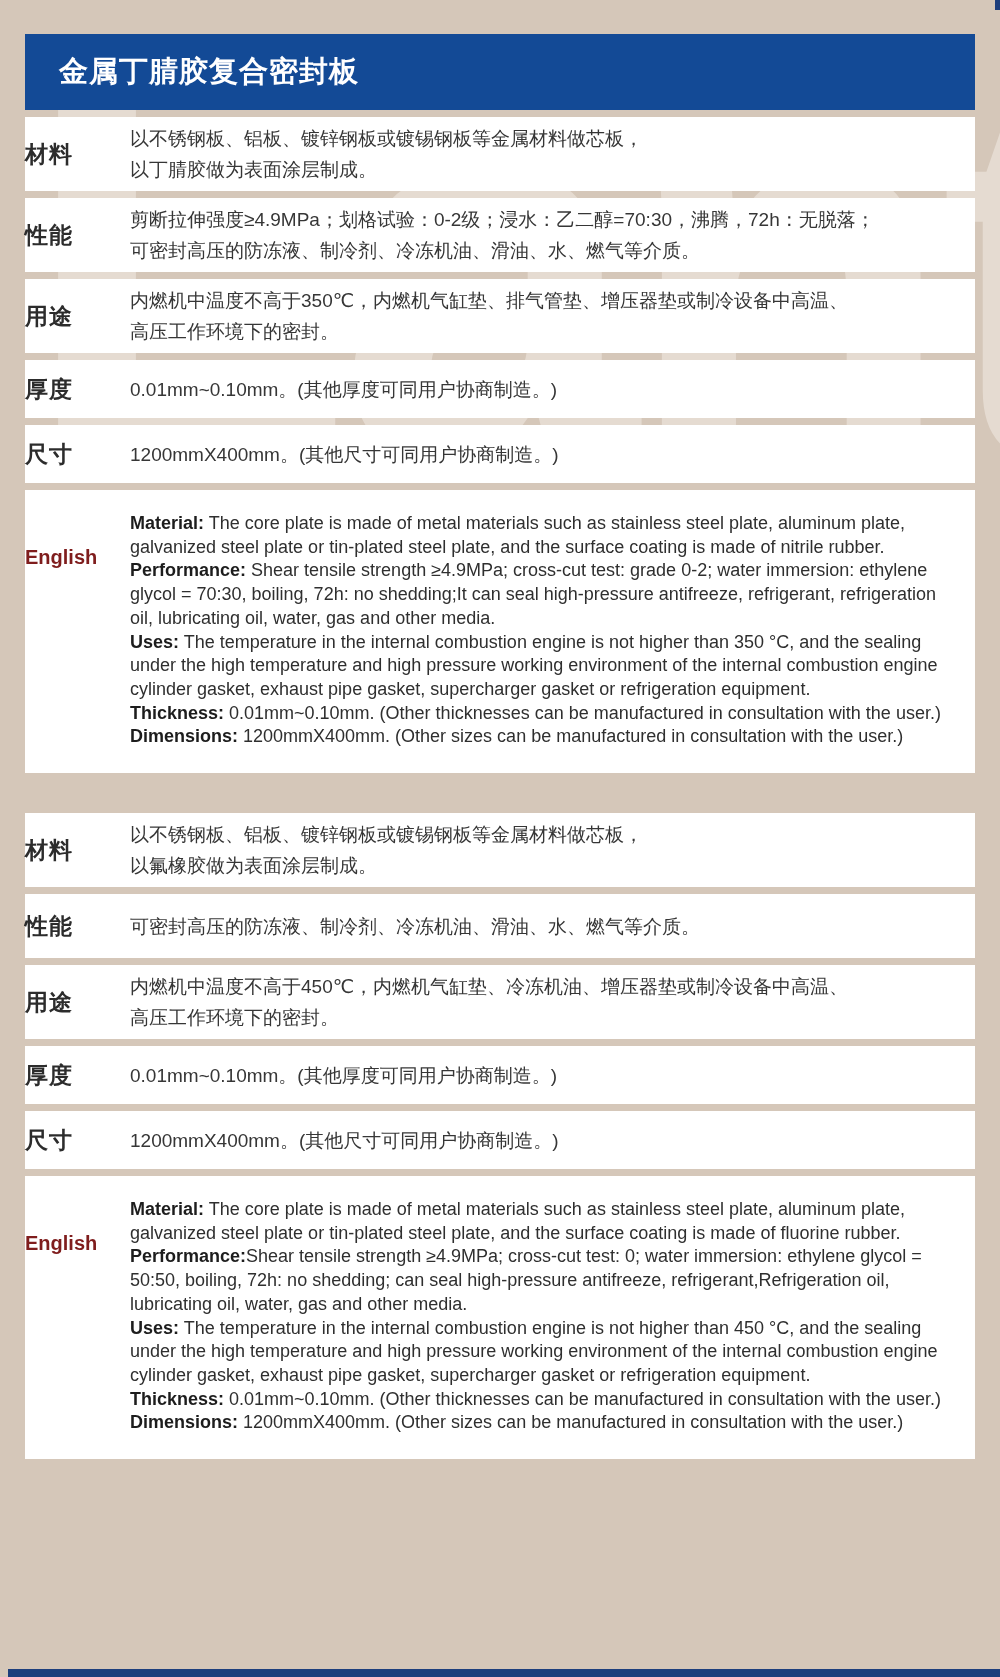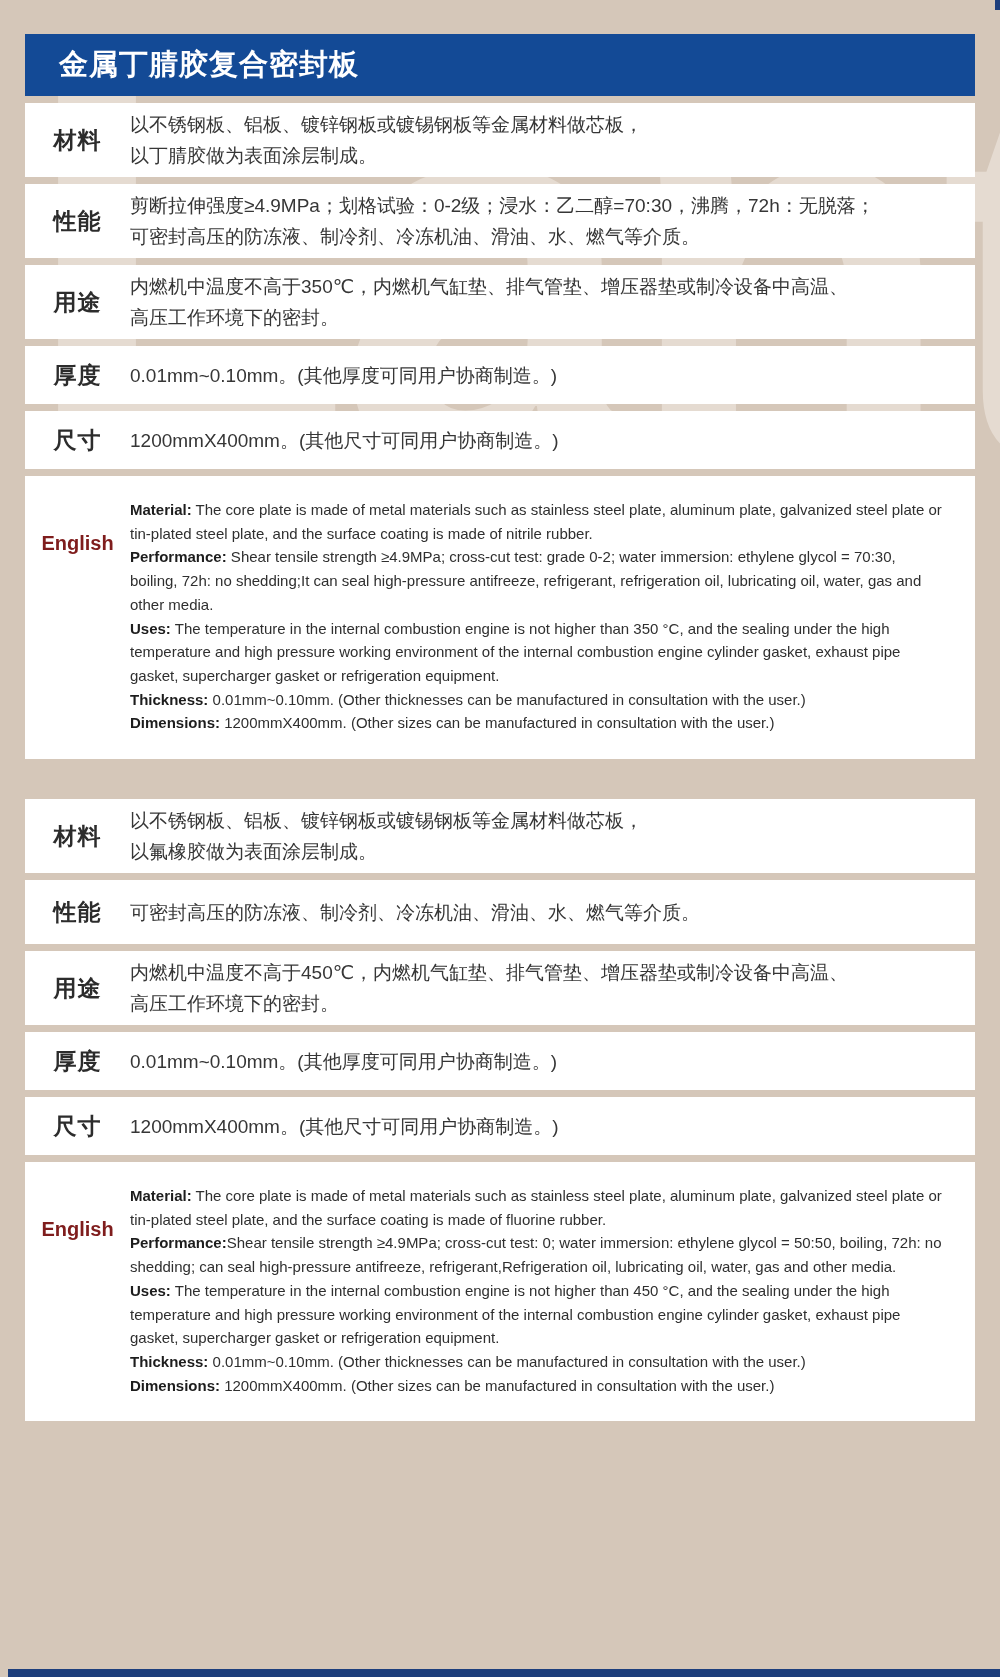--- a/index.html
+++ b/index.html
@@ -30,57 +30,56 @@
   }
   .page-title{
     padding-top:78px;
     font-size:43px;font-weight:bold;color:#16499b;
     letter-spacing:2px;
     line-height:1.45;
   }
   .section{margin-top:34px;}
   .section.second{margin-top:40px;}
   .section-header{
-    height:62px;background:#134a96;
+    height:76px;background:#134a96;
     display:flex;align-items:center;
     padding-left:34px;
     margin-bottom:7px;
   }
   .section-header .hdr-text{
     color:#ffffff;font-size:29px;font-weight:bold;letter-spacing:1px;
   }
   .row{
     background:#ffffff;
     display:flex;align-items:center;
     min-height:64px;
     margin-bottom:7px;
   }
   .row.short{min-height:58px;}
   .row .label{
     width:105px;flex:0 0 105px;
-    text-align:center;
     font-size:23px;font-weight:bold;color:#2c2c2c;
     letter-spacing:1px;
   }
   .row .cell{
     flex:1;padding:6px 30px 6px 0;
     font-size:19px;color:#363636;line-height:31px;
     font-weight:500;
   }
   .row.english-row{
     align-items:flex-start;
     padding:16px 0 18px 0;
   }
   .row.english-row .label{
     margin-top:40px;
     font-size:20px;font-weight:600;color:#7f1d1d;letter-spacing:0;
   }
   .row.english-row .cell{
     padding-right:28px;
-    font-size:15px;line-height:23.7px;color:#2f2f2f;font-weight:normal;
+    font-size:18px;line-height:23.7px;color:#2f2f2f;font-weight:normal;
   }
   .en-item{margin:0;}
   .en-item strong{font-weight:bold;color:#1d1d1d;}
 </style>
 </head>
 <body>
 
 <div class="watermark">Lantime</div>
 <div class="corner-mark"></div>
 
@@ -155,21 +154,21 @@
     <div class="row">
       <div class="label">性能</div>
       <div class="cell">
         <div>可密封高压的防冻液、制冷剂、冷冻机油、滑油、水、燃气等介质。</div>
       </div>
     </div>
 
     <div class="row">
       <div class="label">用途</div>
       <div class="cell">
-        <div>内燃机中温度不高于450℃，内燃机气缸垫、排气管垫、增压器垫或制冷设备中高温、</div>
+        <div>内燃机中温度不高于450℃，内燃机气缸垫、冷冻机油、增压器垫或制冷设备中高温、</div>
         <div>高压工作环境下的密封。</div>
       </div>
     </div>
 
     <div class="row short">
       <div class="label">厚度</div>
       <div class="cell">
         <div>0.01mm~0.10mm。(其他厚度可同用户协商制造。)</div>
       </div>
     </div>

